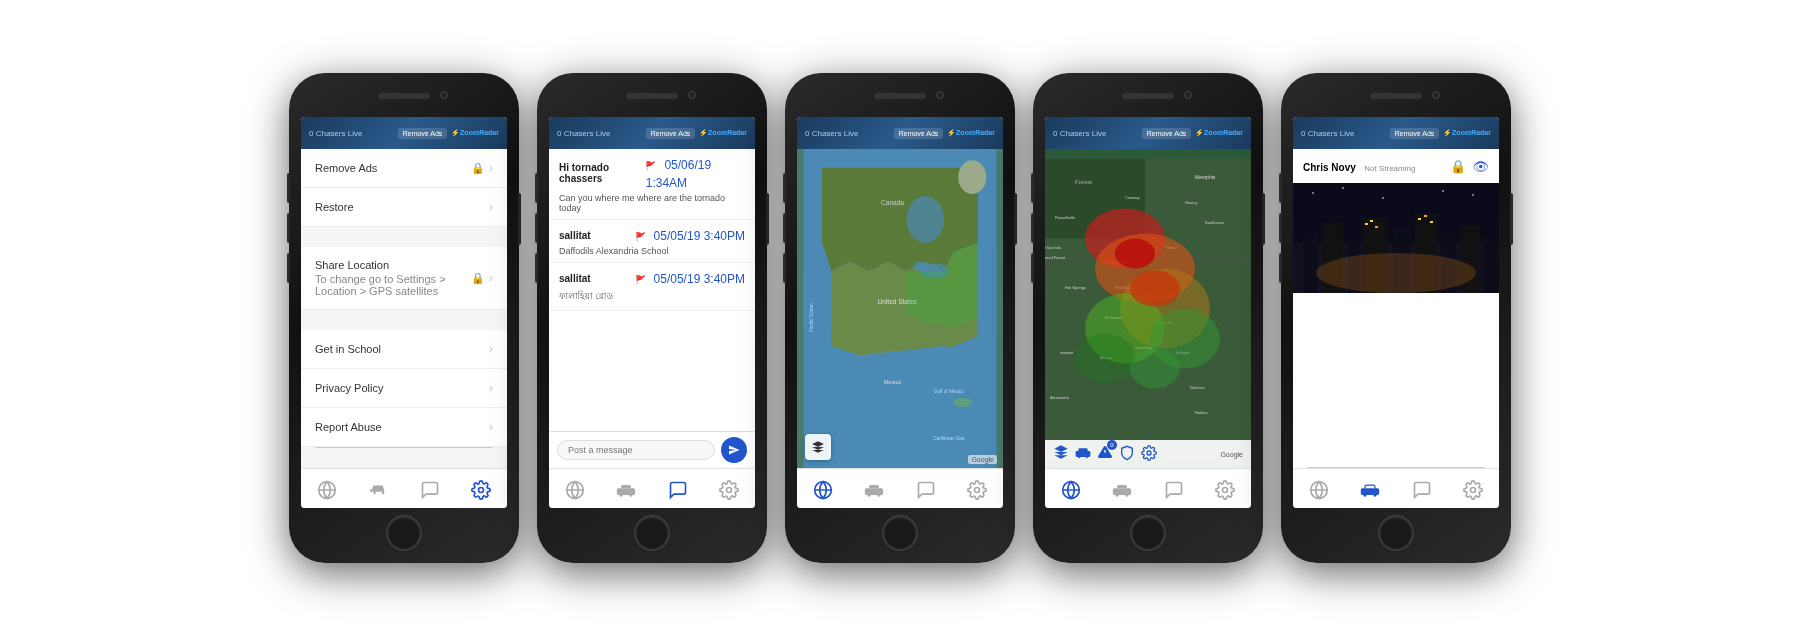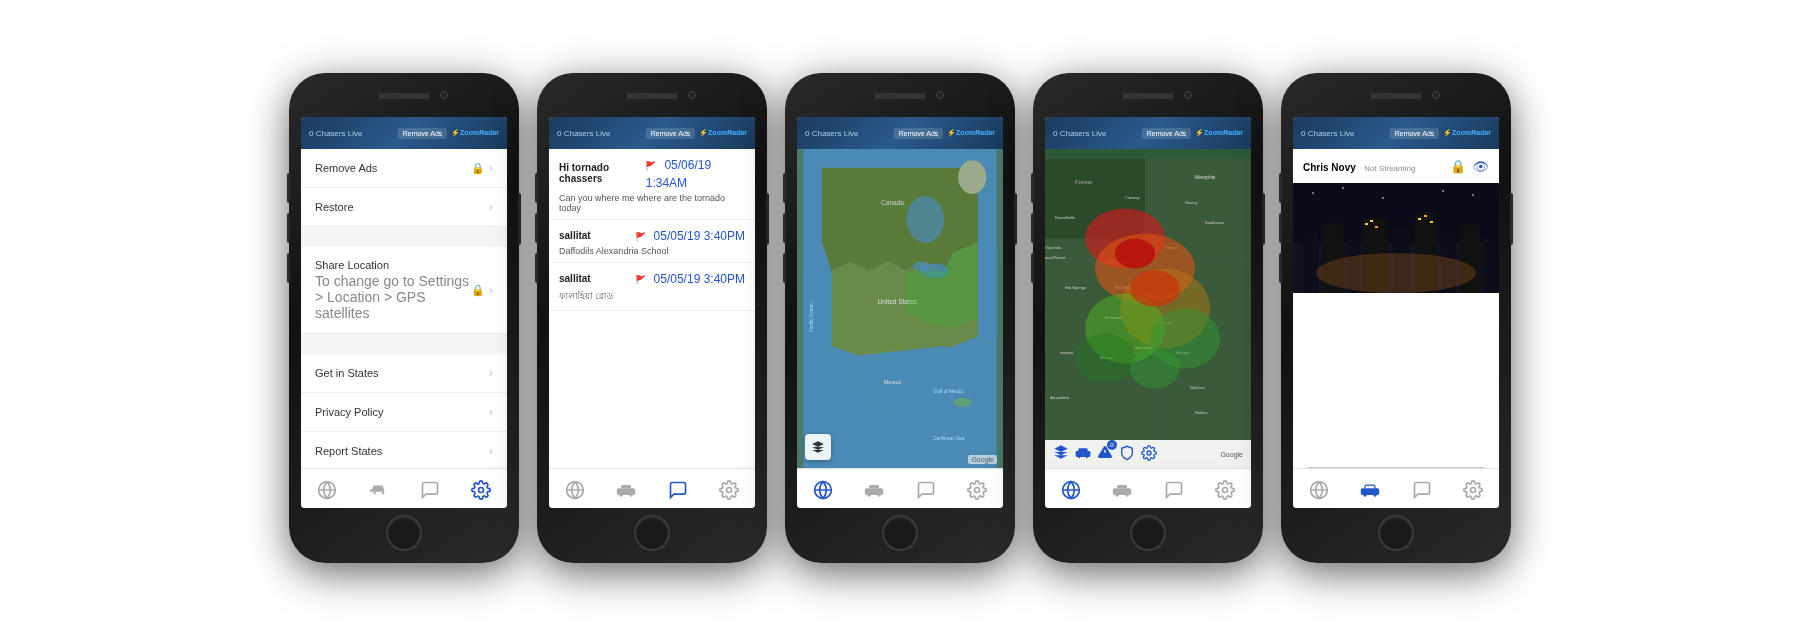--- a/index.html
+++ b/index.html
@@ -90,21 +90,21 @@
       padding: 12px 14px;
       background: #fff;
       border-bottom: 1px solid #eee;
       cursor: pointer;
     }
     .menu-item-text {
       font-size: 11px;
       color: #333;
     }
     .menu-item-sub {
-      font-size: 14px;
+      font-size: 11px;
       color: #888;
       margin-top: 2px;
     }
     .chevron {
       color: #ccc;
       font-size: 12px;
     }
     .lock-icon {
       color: #aaa;
       font-size: 11px;
@@ -381,29 +381,29 @@
             <div class="menu-item-text">Share Location</div>
             <div class="menu-item-sub">To change go to Settings &gt; Location &gt; GPS satellites</div>
           </div>
           <div style="display:flex;align-items:center;gap:4px;">
             <span class="lock-icon">🔒</span>
             <span class="chevron">›</span>
           </div>
         </div>
         <div class="menu-separator"></div>
         <div class="menu-item">
-          <span class="menu-item-text">Get in States</span>
+          <span class="menu-item-text">Get in School</span>
           <span class="chevron">›</span>
         </div>
         <div class="menu-item">
           <span class="menu-item-text">Privacy Policy</span>
           <span class="chevron">›</span>
         </div>
         <div class="menu-item">
-          <span class="menu-item-text">Report States</span>
+          <span class="menu-item-text">Report Abuse</span>
           <span class="chevron">›</span>
         </div>
         <div style="height:1px;background:#ccc;margin:0 14px;"></div>
       </div>
 
       <div class="tab-bar">
         <div class="tab-icon inactive">
           <svg width="20" height="20" viewBox="0 0 24 24" fill="none" stroke="currentColor" stroke-width="2">
               <circle cx="12" cy="12" r="10"></circle>
               <line x1="2" y1="12" x2="22" y2="12"></line>
@@ -477,20 +477,28 @@
               <span class="chat-username">sallitat</span>
               <div>
                 <span class="chat-flag">🚩</span>
                 <span class="chat-timestamp">05/05/19 3:40PM</span>
               </div>
             </div>
             <div class="chat-text">ফালাহিয়া রোড</div>
           </div>
 
 
+        </div>
+        <div class="chat-input-area">
+          <input class="chat-input" type="text" placeholder="Post a message" style="">
+          <div class="chat-send-btn">
+            <svg width="12" height="12" viewBox="0 0 24 24" fill="white">
+                <path d="M2 21l21-9L2 3v7l15 2-15 2z"></path>
+              </svg>
+          </div>
         </div>
       </div>
       <div class="tab-bar">
         <div class="tab-icon inactive">
           <svg width="20" height="20" viewBox="0 0 24 24" fill="none" stroke="#aaa" stroke-width="2">
               <circle cx="12" cy="12" r="10"></circle>
               <line x1="2" y1="12" x2="22" y2="12"></line>
               <path d="M12 2a15.3 15.3 0 0 1 4 10 15.3 15.3 0 0 1-4 10 15.3 15.3 0 0 1-4-10 15.3 15.3 0 0 1 4-10z"></path>
             </svg>
         </div>

